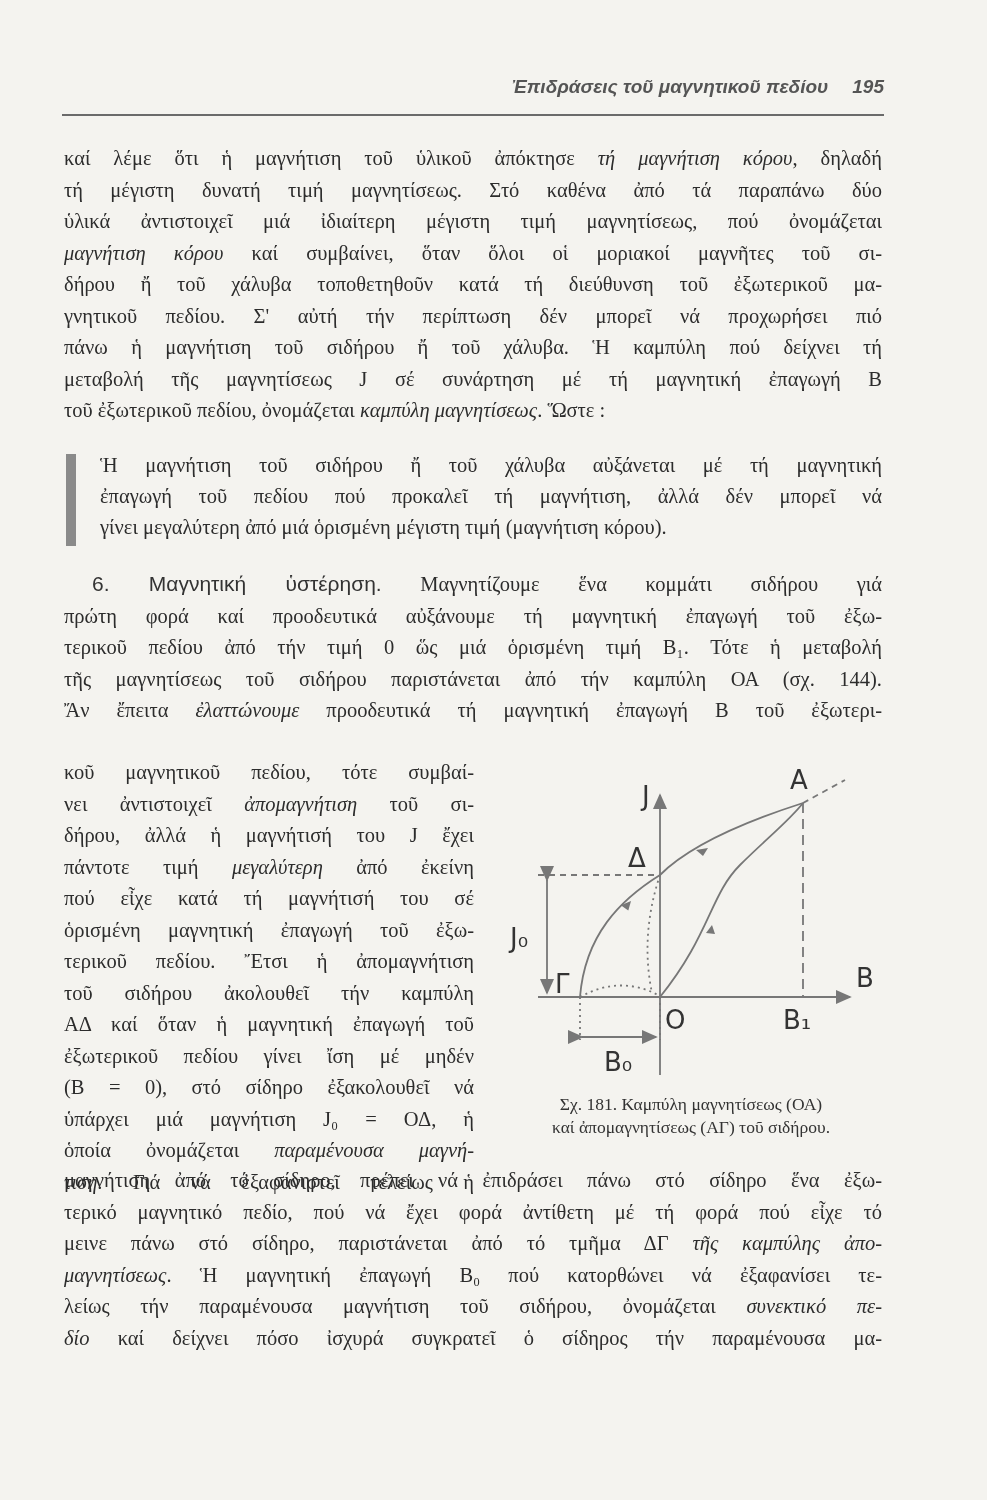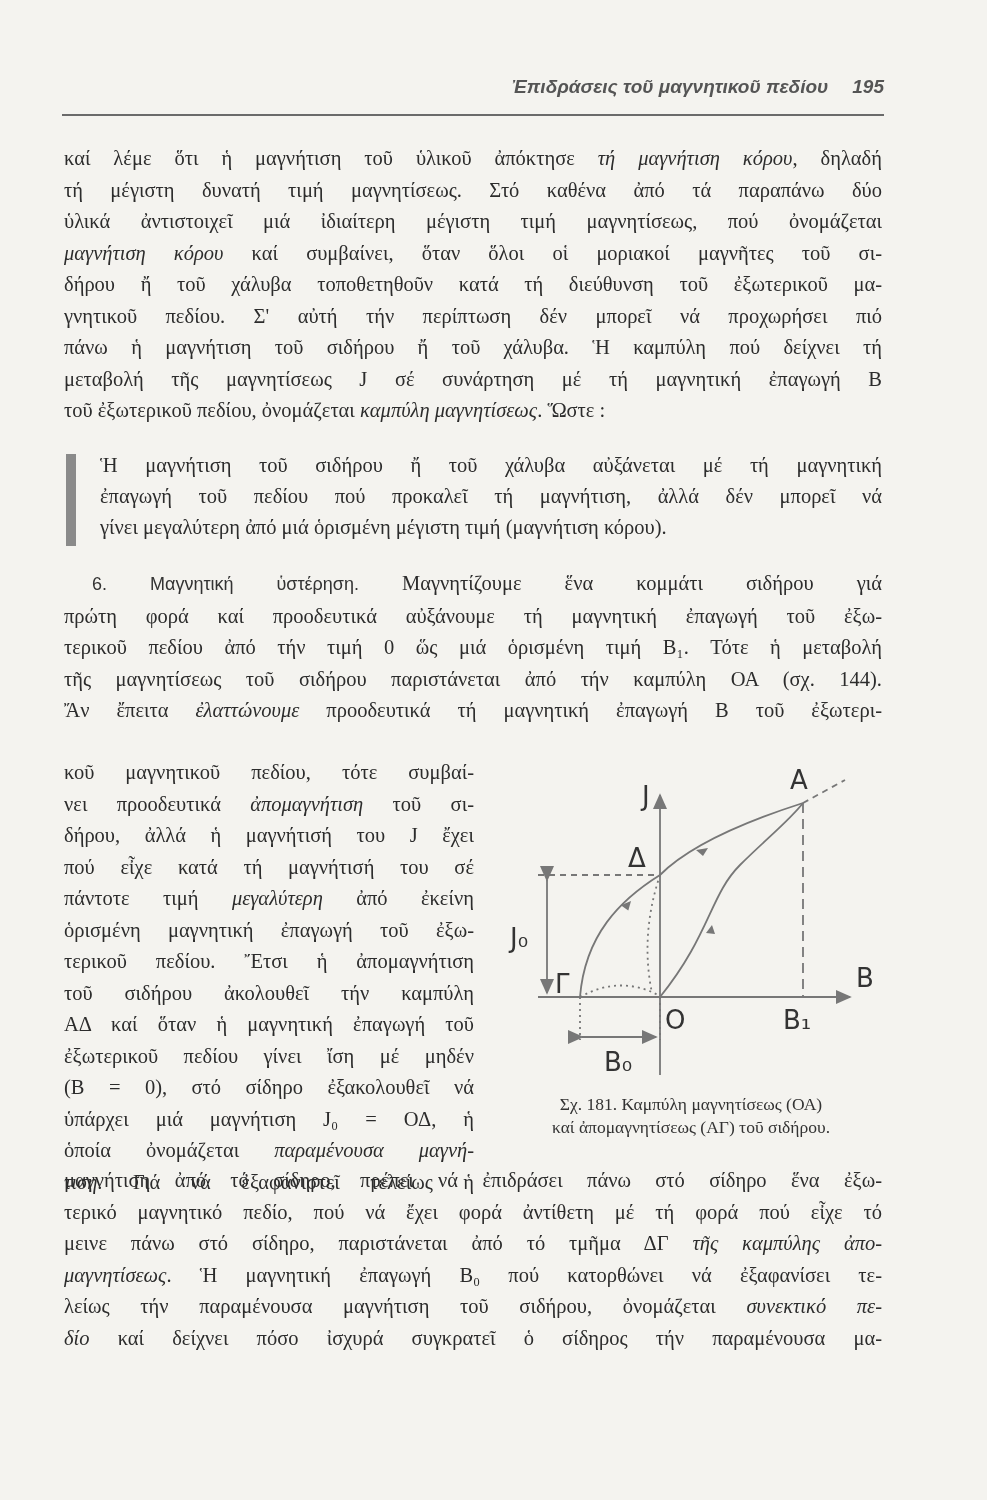--- a/index.html
+++ b/index.html
@@ -30,21 +30,21 @@
   .line { display: block; white-space: nowrap; text-align-last: justify; text-align: justify; }
   .line.last { text-align-last: left; }
   .p1 { top: 143px; }
   .rulebox { top: 450px; left: 100px; width: 782px; font-weight: normal; font-size: 20.5px; line-height: 31px; }
   .bar {
     position: absolute; left: 66px; top: 454px; width: 10px; height: 92px; background: #8a8a8a;
   }
   .p2 { top: 568px; }
   .p2 .secttitle {
     font-family: "Liberation Sans", "DejaVu Sans", sans-serif; font-weight: normal; color: #333;
-    font-size: 18px;
+    font-size: 21px;
   }
   .narrow { position: absolute; left: 64px; width: 410px; top: 757px; font-size: 20.5px; line-height: 31.5px; }
   .p3 { top: 1165px; }
   em { font-style: italic; }
   .figure { position: absolute; left: 500px; top: 765px; width: 380px; height: 330px; }
   .caption {
     position: absolute; left: 498px; top: 1093px; width: 386px;
     font-size: 17.5px; line-height: 23px; text-align: center; color: #333;
   }
   .caption .line { text-align-last: center; }
@@ -80,24 +80,24 @@
 <div class="text p2">
   <span class="line" style="padding-left:28px;"><span class="secttitle">6. Μαγνητική ὑστέρηση.</span><span> Μαγνητίζουμε ἕνα κομμάτι σιδήρου γιά</span></span>
   <span class="line">πρώτη φορά καί προοδευτικά αὐξάνουμε τή μαγνητική ἐπαγωγή τοῦ ἐξω-</span>
   <span class="line">τερικοῦ πεδίου ἀπό τήν τιμή 0 ὥς μιά ὁρισμένη τιμή B₁. Τότε ἡ μεταβολή</span>
   <span class="line">τῆς μαγνητίσεως τοῦ σιδήρου παριστάνεται ἀπό τήν καμπύλη ΟΑ (σχ. 144).</span>
   <span class="line"><span>Ἄν ἔπειτα </span><em>ἐλαττώνουμε</em><span> προοδευτικά τή μαγνητική ἐπαγωγή B τοῦ ἐξωτερι-</span></span>
 </div>
 
 <div class="narrow">
   <span class="line">κοῦ μαγνητικοῦ πεδίου, τότε συμβαί-</span>
-  <span class="line"><span>νει προοδευτικά </span><em>ἀπομαγνήτιση</em><span> τοῦ σι-</span></span>
+  <span class="line"><span>νει ἀντιστοιχεῖ </span><em>ἀπομαγνήτιση</em><span> τοῦ σι-</span></span>
   <span class="line">δήρου, ἀλλά ἡ μαγνήτισή του J ἔχει</span>
+  <span class="line"><span>πάντοτε τιμή </span><em>μεγαλύτερη</em><span> ἀπό ἐκείνη</span></span>
   <span class="line">πού εἶχε κατά τή μαγνήτισή του σέ</span>
-  <span class="line"><span>πάντοτε τιμή </span><em>μεγαλύτερη</em><span> ἀπό ἐκείνη</span></span>
   <span class="line">ὁρισμένη μαγνητική ἐπαγωγή τοῦ ἐξω-</span>
   <span class="line">τερικοῦ πεδίου. Ἔτσι ἡ ἀπομαγνήτιση</span>
   <span class="line">τοῦ σιδήρου ἀκολουθεῖ τήν καμπύλη</span>
   <span class="line">ΑΔ καί ὅταν ἡ μαγνητική ἐπαγωγή τοῦ</span>
   <span class="line">ἐξωτερικοῦ πεδίου γίνει ἴση μέ μηδέν</span>
   <span class="line">(B = 0), στό σίδηρο ἐξακολουθεῖ νά</span>
   <span class="line">ὑπάρχει μιά μαγνήτιση J₀ = ΟΔ, ἡ</span>
   <span class="line"><span>ὁποία ὀνομάζεται </span><em>παραμένουσα μαγνή-</em></span>
   <span class="line"><em>τιση</em><span>. Γιά νά ἐξαφανιστεῖ τελείως ἡ</span></span>
 </div>

